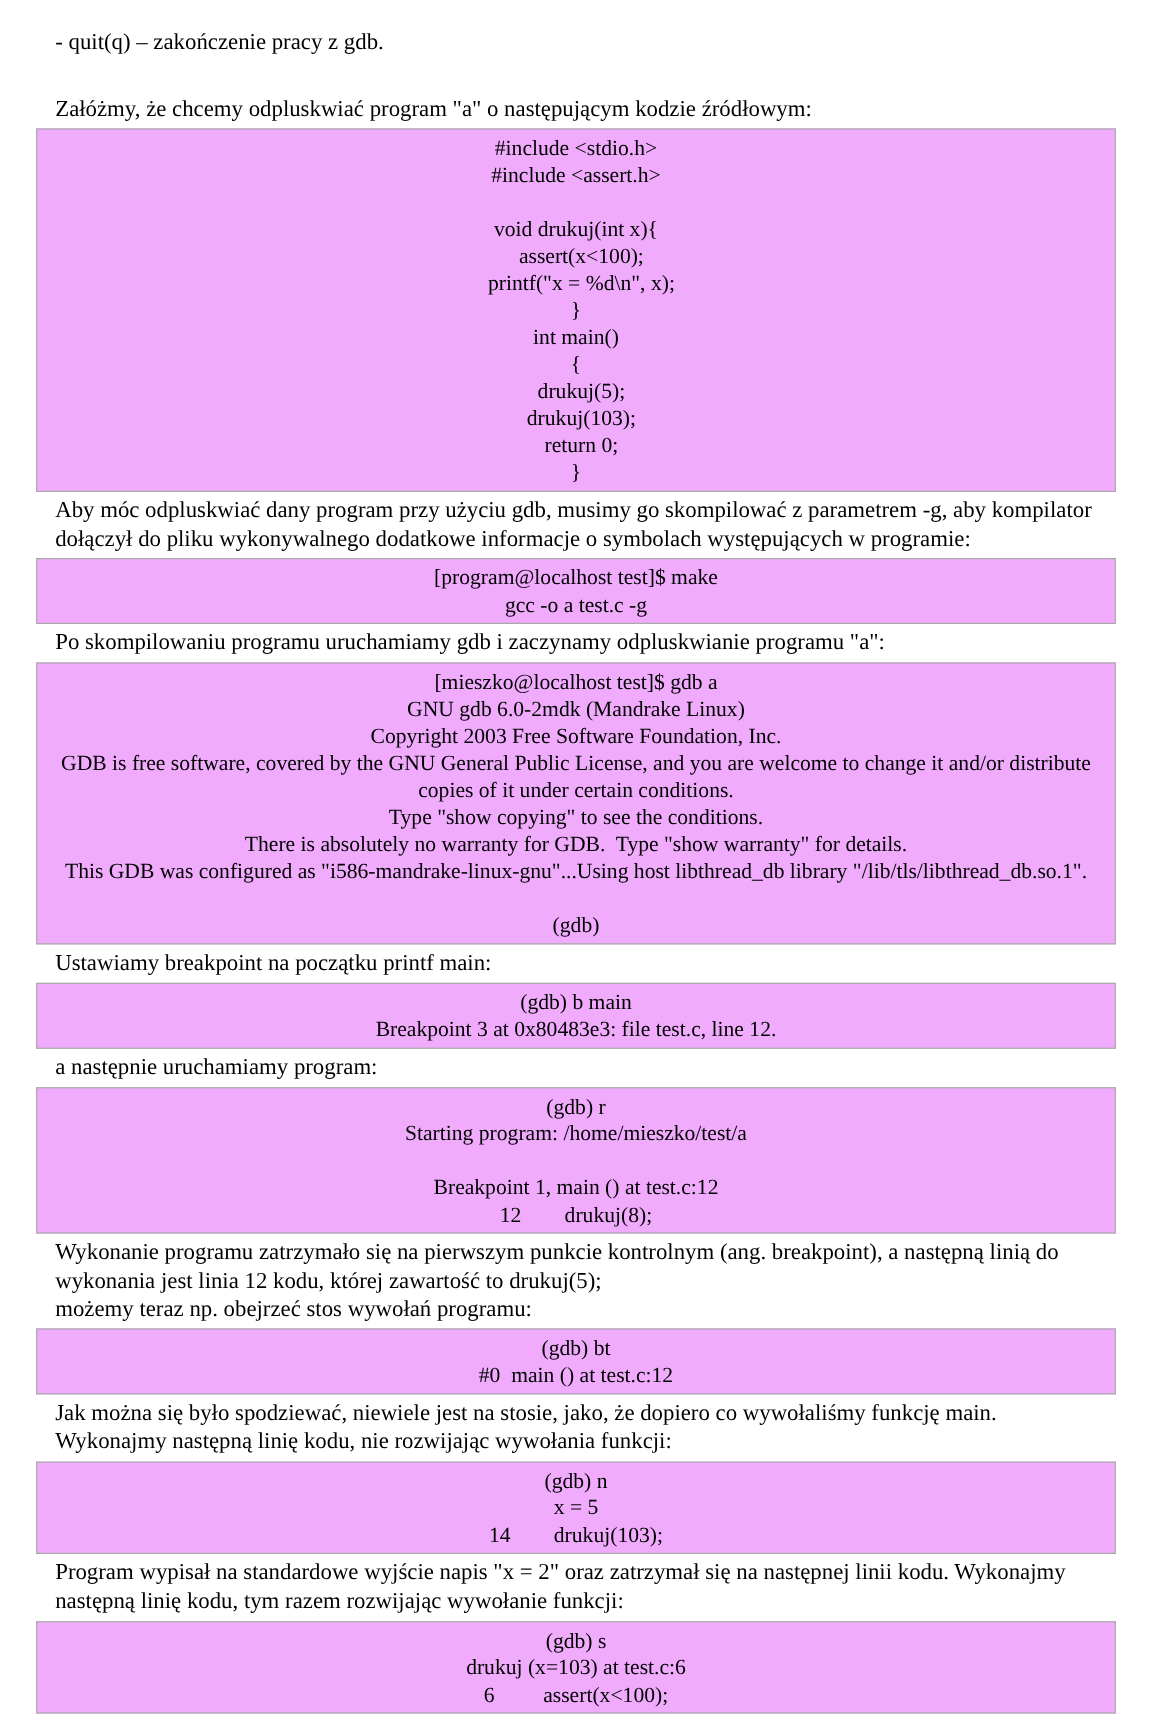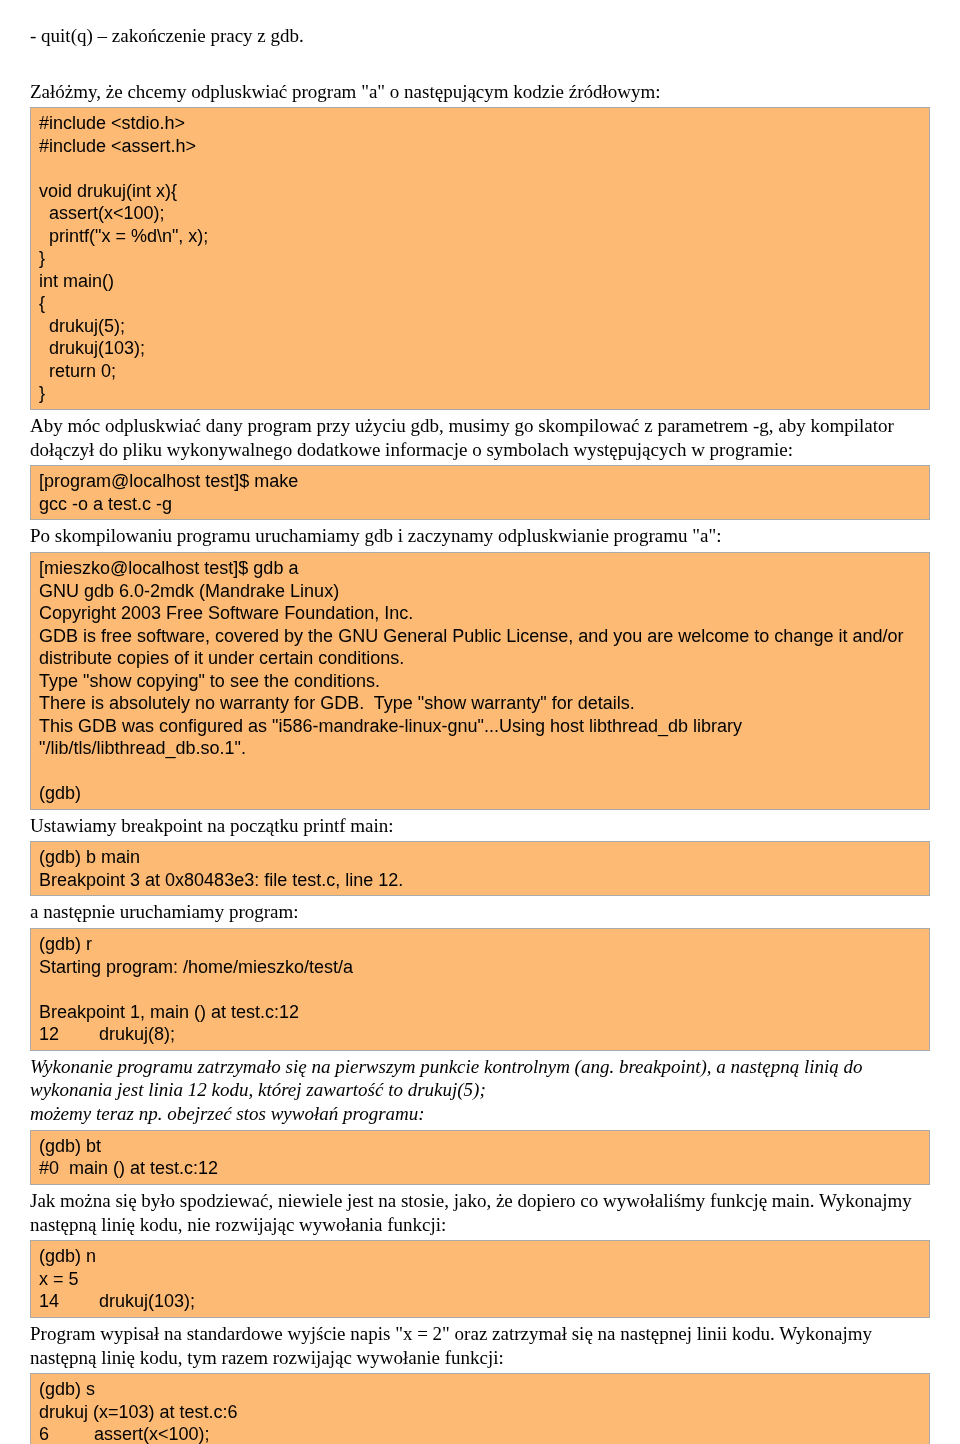--- a/index.html
+++ b/index.html
@@ -7,32 +7,33 @@
       padding: 20px 30px;
       font-family: "Times New Roman", serif;
       font-size: 19px;
       line-height: 1.25;
       background: #fff;
       color: #000;
       width: 960px;
       box-sizing: border-box;
     }
     .para {
-      margin: 4px 0;
+      margin: 4px 16px;
     }
     .codebox {
       border: 1px solid #aaa;
-      background: #fdba74;
+      background: #f0abfc;
       padding: 4px 8px;
       margin: 2px 0 4px 0;
-      font-family: Liberation Sans, sans-serif;
+      font-family: Liberation Serif, serif;
       font-size: 18px;
       line-height: 1.25;
       white-space: pre-wrap;
       word-break: break-word;
+      text-align: center;
     }
   </style>
 </head>
 <body>
 
 
 
 <div class="para">- quit(q) – zakończenie pracy z gdb.</div>
 <br>
 <div class="para">Załóżmy, że chcemy odpluskwiać program "a" o następującym kodzie źródłowym:</div>
@@ -64,21 +65,21 @@
 (gdb)</div>
 <div class="para">Ustawiamy breakpoint na początku printf main:</div>
 <div class="codebox">(gdb) b main
 Breakpoint 3 at 0x80483e3: file test.c, line 12.</div>
 <div class="para">a następnie uruchamiamy program:</div>
 <div class="codebox">(gdb) r
 Starting program: /home/mieszko/test/a
 
 Breakpoint 1, main () at test.c:12
 12        drukuj(8);</div>
-<div class="para" style="white-space:pre-line;font-style:italic;">Wykonanie programu zatrzymało się na pierwszym punkcie kontrolnym (ang. breakpoint), a następną linią do wykonania jest linia 12 kodu, której zawartość to drukuj(5);
+<div class="para" style="white-space:pre-line;">Wykonanie programu zatrzymało się na pierwszym punkcie kontrolnym (ang. breakpoint), a następną linią do wykonania jest linia 12 kodu, której zawartość to drukuj(5);
 możemy teraz np. obejrzeć stos wywołań programu:</div>
 <div class="codebox">(gdb) bt
 #0  main () at test.c:12</div>
 <div class="para">Jak można się było spodziewać, niewiele jest na stosie, jako, że dopiero co wywołaliśmy funkcję main. Wykonajmy następną linię kodu, nie rozwijając wywołania funkcji:</div>
 <div class="codebox">(gdb) n
 x = 5
 14        drukuj(103);</div>
 <div class="para">Program wypisał na standardowe wyjście napis "x = 2" oraz zatrzymał się na następnej linii kodu. Wykonajmy następną linię kodu, tym razem rozwijając wywołanie funkcji:</div>
 <div class="codebox">(gdb) s
 drukuj (x=103) at test.c:6

